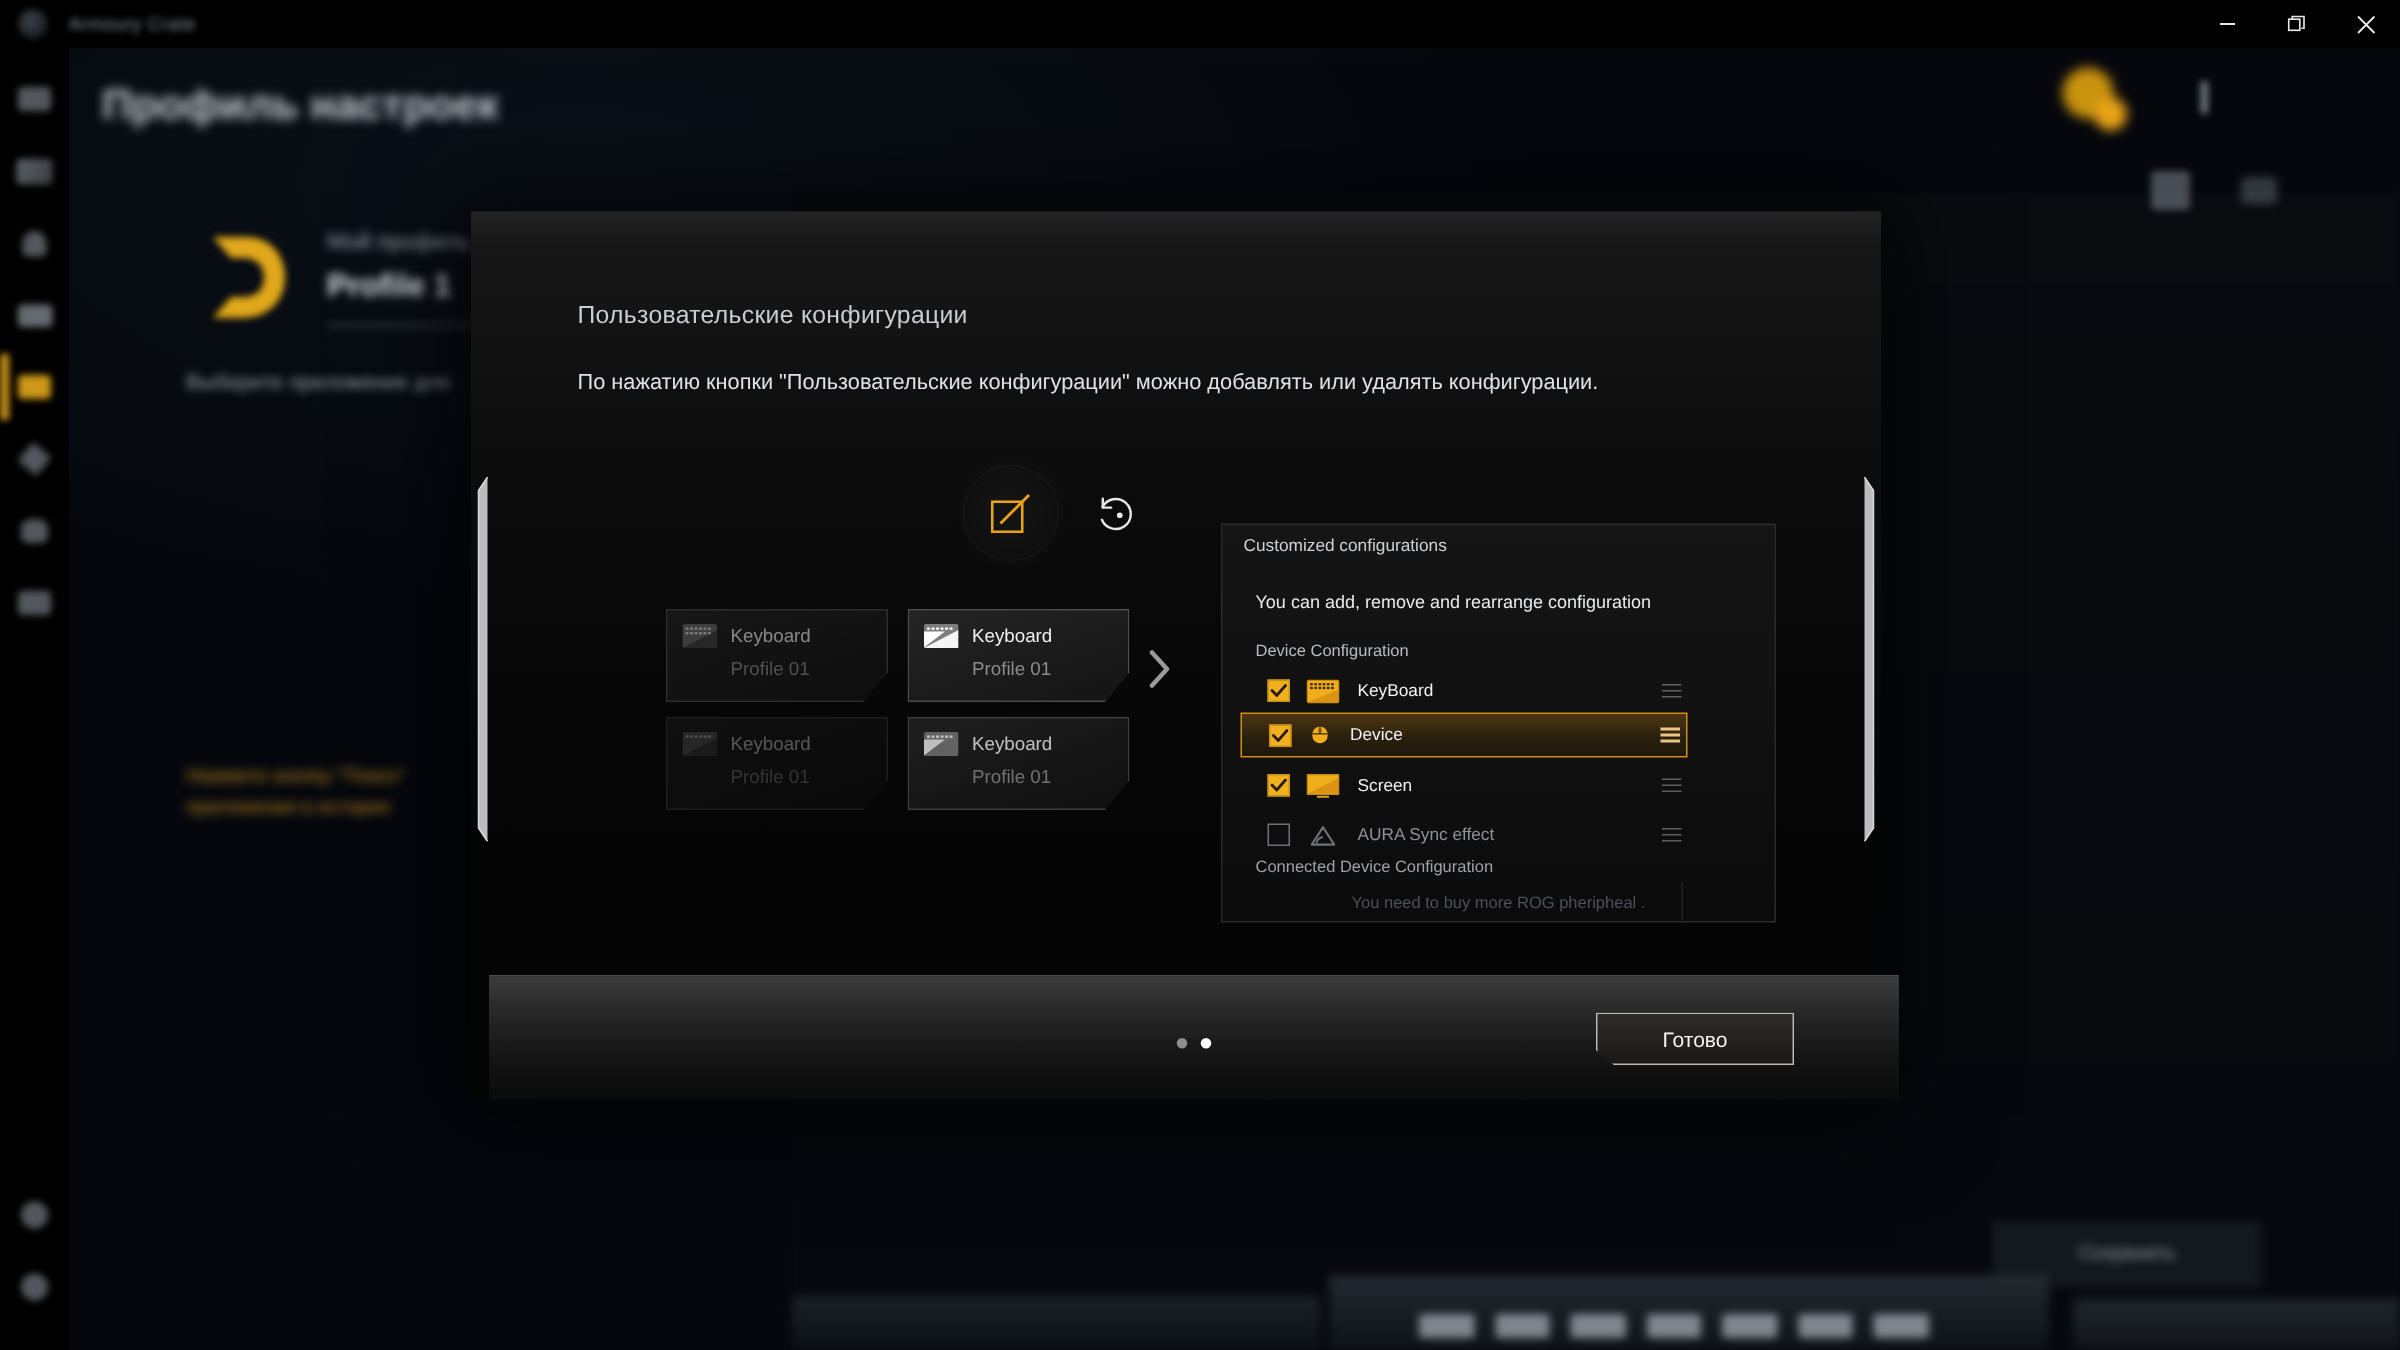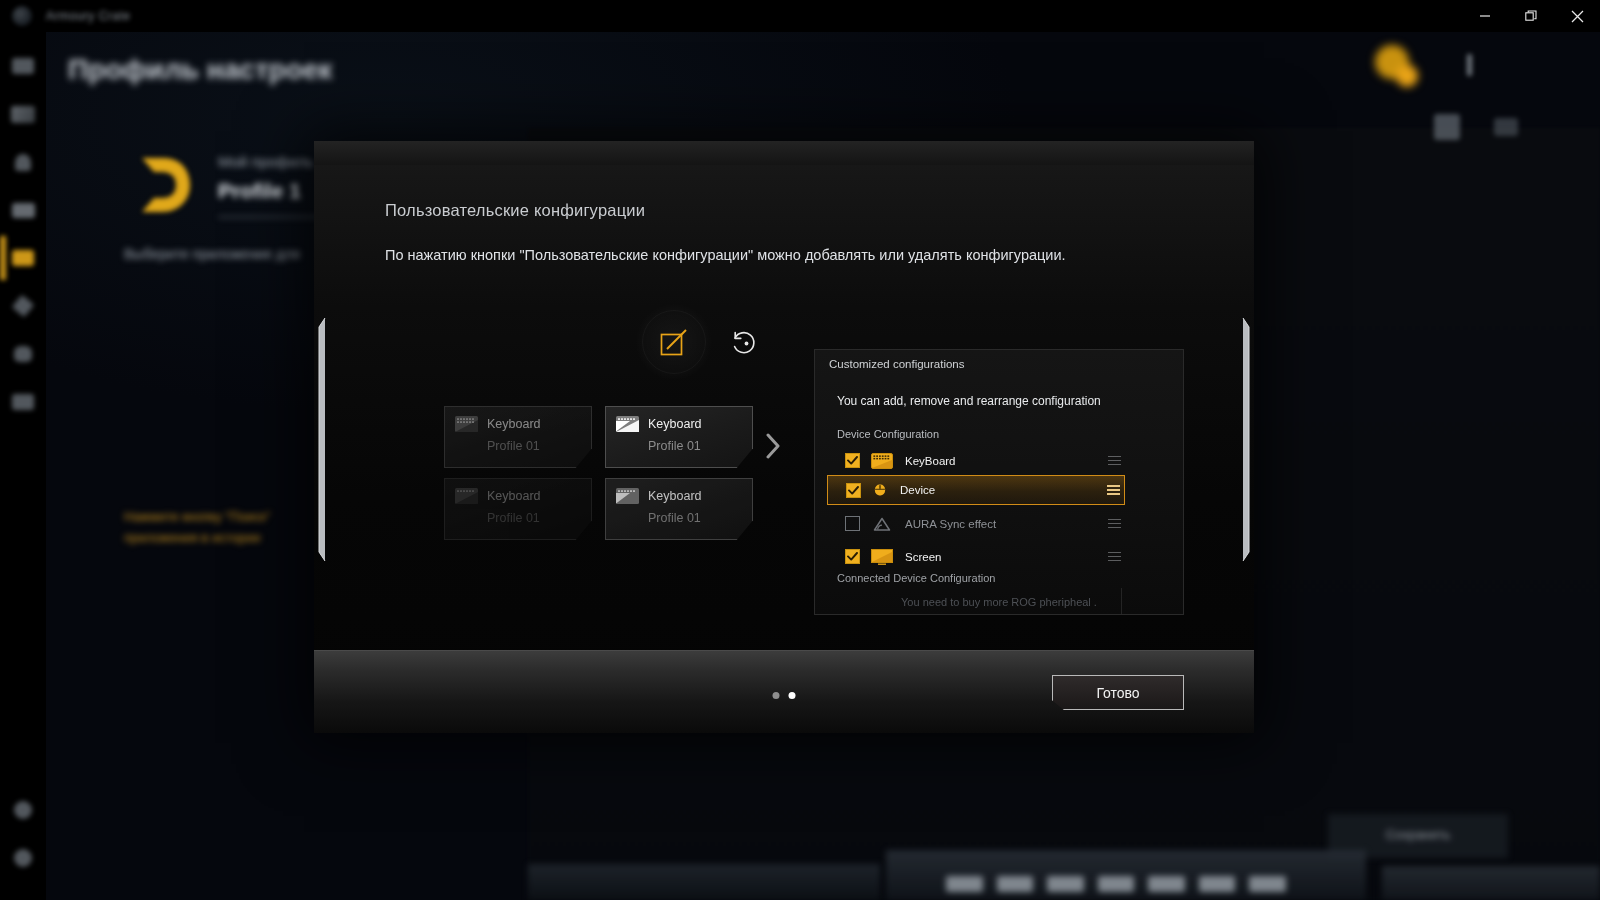--- a/index.html
+++ b/index.html
@@ -250,21 +250,21 @@
   .popup-note{
     position:absolute; left:0; right:0; top:246px; text-align:center;
     font-size:11px; color:#4d5055;
   }
   .popup-divider{
     position:absolute; left:306px; top:238px; width:1px; height:32px; background:#242424;
   }
 
   
   .footer{
-    position:absolute; left:0; bottom:0; width:100%; height:83px;
+    position:absolute; left:12px; bottom:0; width:100%; height:83px;
     background:linear-gradient(180deg,#3c3c3c 0%, #2c2c2c 22%, #161616 62%, #0a0a0a 100%);
     border-top:1px solid #4a4a4a;
     text-align:right;
   }
   .dots{
     position:absolute; left:50%; top:41px; transform:translateX(-50%);
     display:flex; gap:9px; align-items:center;
   }
   .dot{ width:7px; height:7px; border-radius:50%; background:#8e8e8e; }
   .dot.active{ background:#ffffff; }
@@ -567,52 +567,52 @@
             <rect x="9.6" y="2" width="2.8" height="4" rx="1.2" fill="#7a5708"></rect>
           </svg>
           <span class="cfg-label">Device</span>
           <div class="drag">
               <i></i>
               <i></i>
               <i></i>
             </div>
         </div>
 
-        <div class="cfg-row off" style="margin-top:4px;">
-          <div class="chk off"></div>
-          <svg class="cfg-ico" viewBox="0 0 22 16">
-            <path d="M11 2.5 L18.5 14 L3.5 14 Z" fill="none" stroke="#6f7277" stroke-width="1.5" stroke-linejoin="round"></path>
-            <path d="M11 9.2 C8.4 9.2 7 11.4 6.6 13.4" fill="none" stroke="#6f7277" stroke-width="1.3"></path>
-          </svg>
-          <span class="cfg-label">AURA Sync effect</span>
-          <div class="drag">
-              <i></i>
-              <i></i>
-              <i></i>
-            </div>
-        </div>
-
         <div class="cfg-row" style="margin-top:4px;">
           <div class="chk">
             <svg width="11" height="9" viewBox="0 0 11 9">
               <path d="M1 4.4 L4.2 7.6 L10 1" fill="none" stroke="#2a1d05" stroke-width="1.9" stroke-linecap="round" stroke-linejoin="round"></path>
             </svg>
           </div>
           <svg class="cfg-ico" viewBox="0 0 22 16">
             <rect x="0.5" y="0.5" width="21" height="13" fill="#f0ad1c" stroke="#c98d0c"></rect>
             <path d="M1 13 L21 3 L21 13 Z" fill="#d89412"></path>
             <path d="M7 15.2 L15 15.2" stroke="#e0a016" stroke-width="1.4"></path>
           </svg>
           <span class="cfg-label">Screen</span>
           <div class="drag">
               <i></i>
               <i></i>
               <i></i>
             </div>
         </div>
+
+        <div class="cfg-row off" style="margin-top:4px;">
+          <div class="chk off"></div>
+          <svg class="cfg-ico" viewBox="0 0 22 16">
+            <path d="M11 2.5 L18.5 14 L3.5 14 Z" fill="none" stroke="#6f7277" stroke-width="1.5" stroke-linejoin="round"></path>
+            <path d="M11 9.2 C8.4 9.2 7 11.4 6.6 13.4" fill="none" stroke="#6f7277" stroke-width="1.3"></path>
+          </svg>
+          <span class="cfg-label">AURA Sync effect</span>
+          <div class="drag">
+              <i></i>
+              <i></i>
+              <i></i>
+            </div>
+        </div>
       </div>
 
       <div class="popup-sec2">Connected Device Configuration</div>
       <div class="popup-divider"></div>
       <div class="popup-note">You need to buy more ROG pheripheal .</div>
     </div>
 
     <div class="footer">
       <div class="dots">
         <div class="dot"></div>

